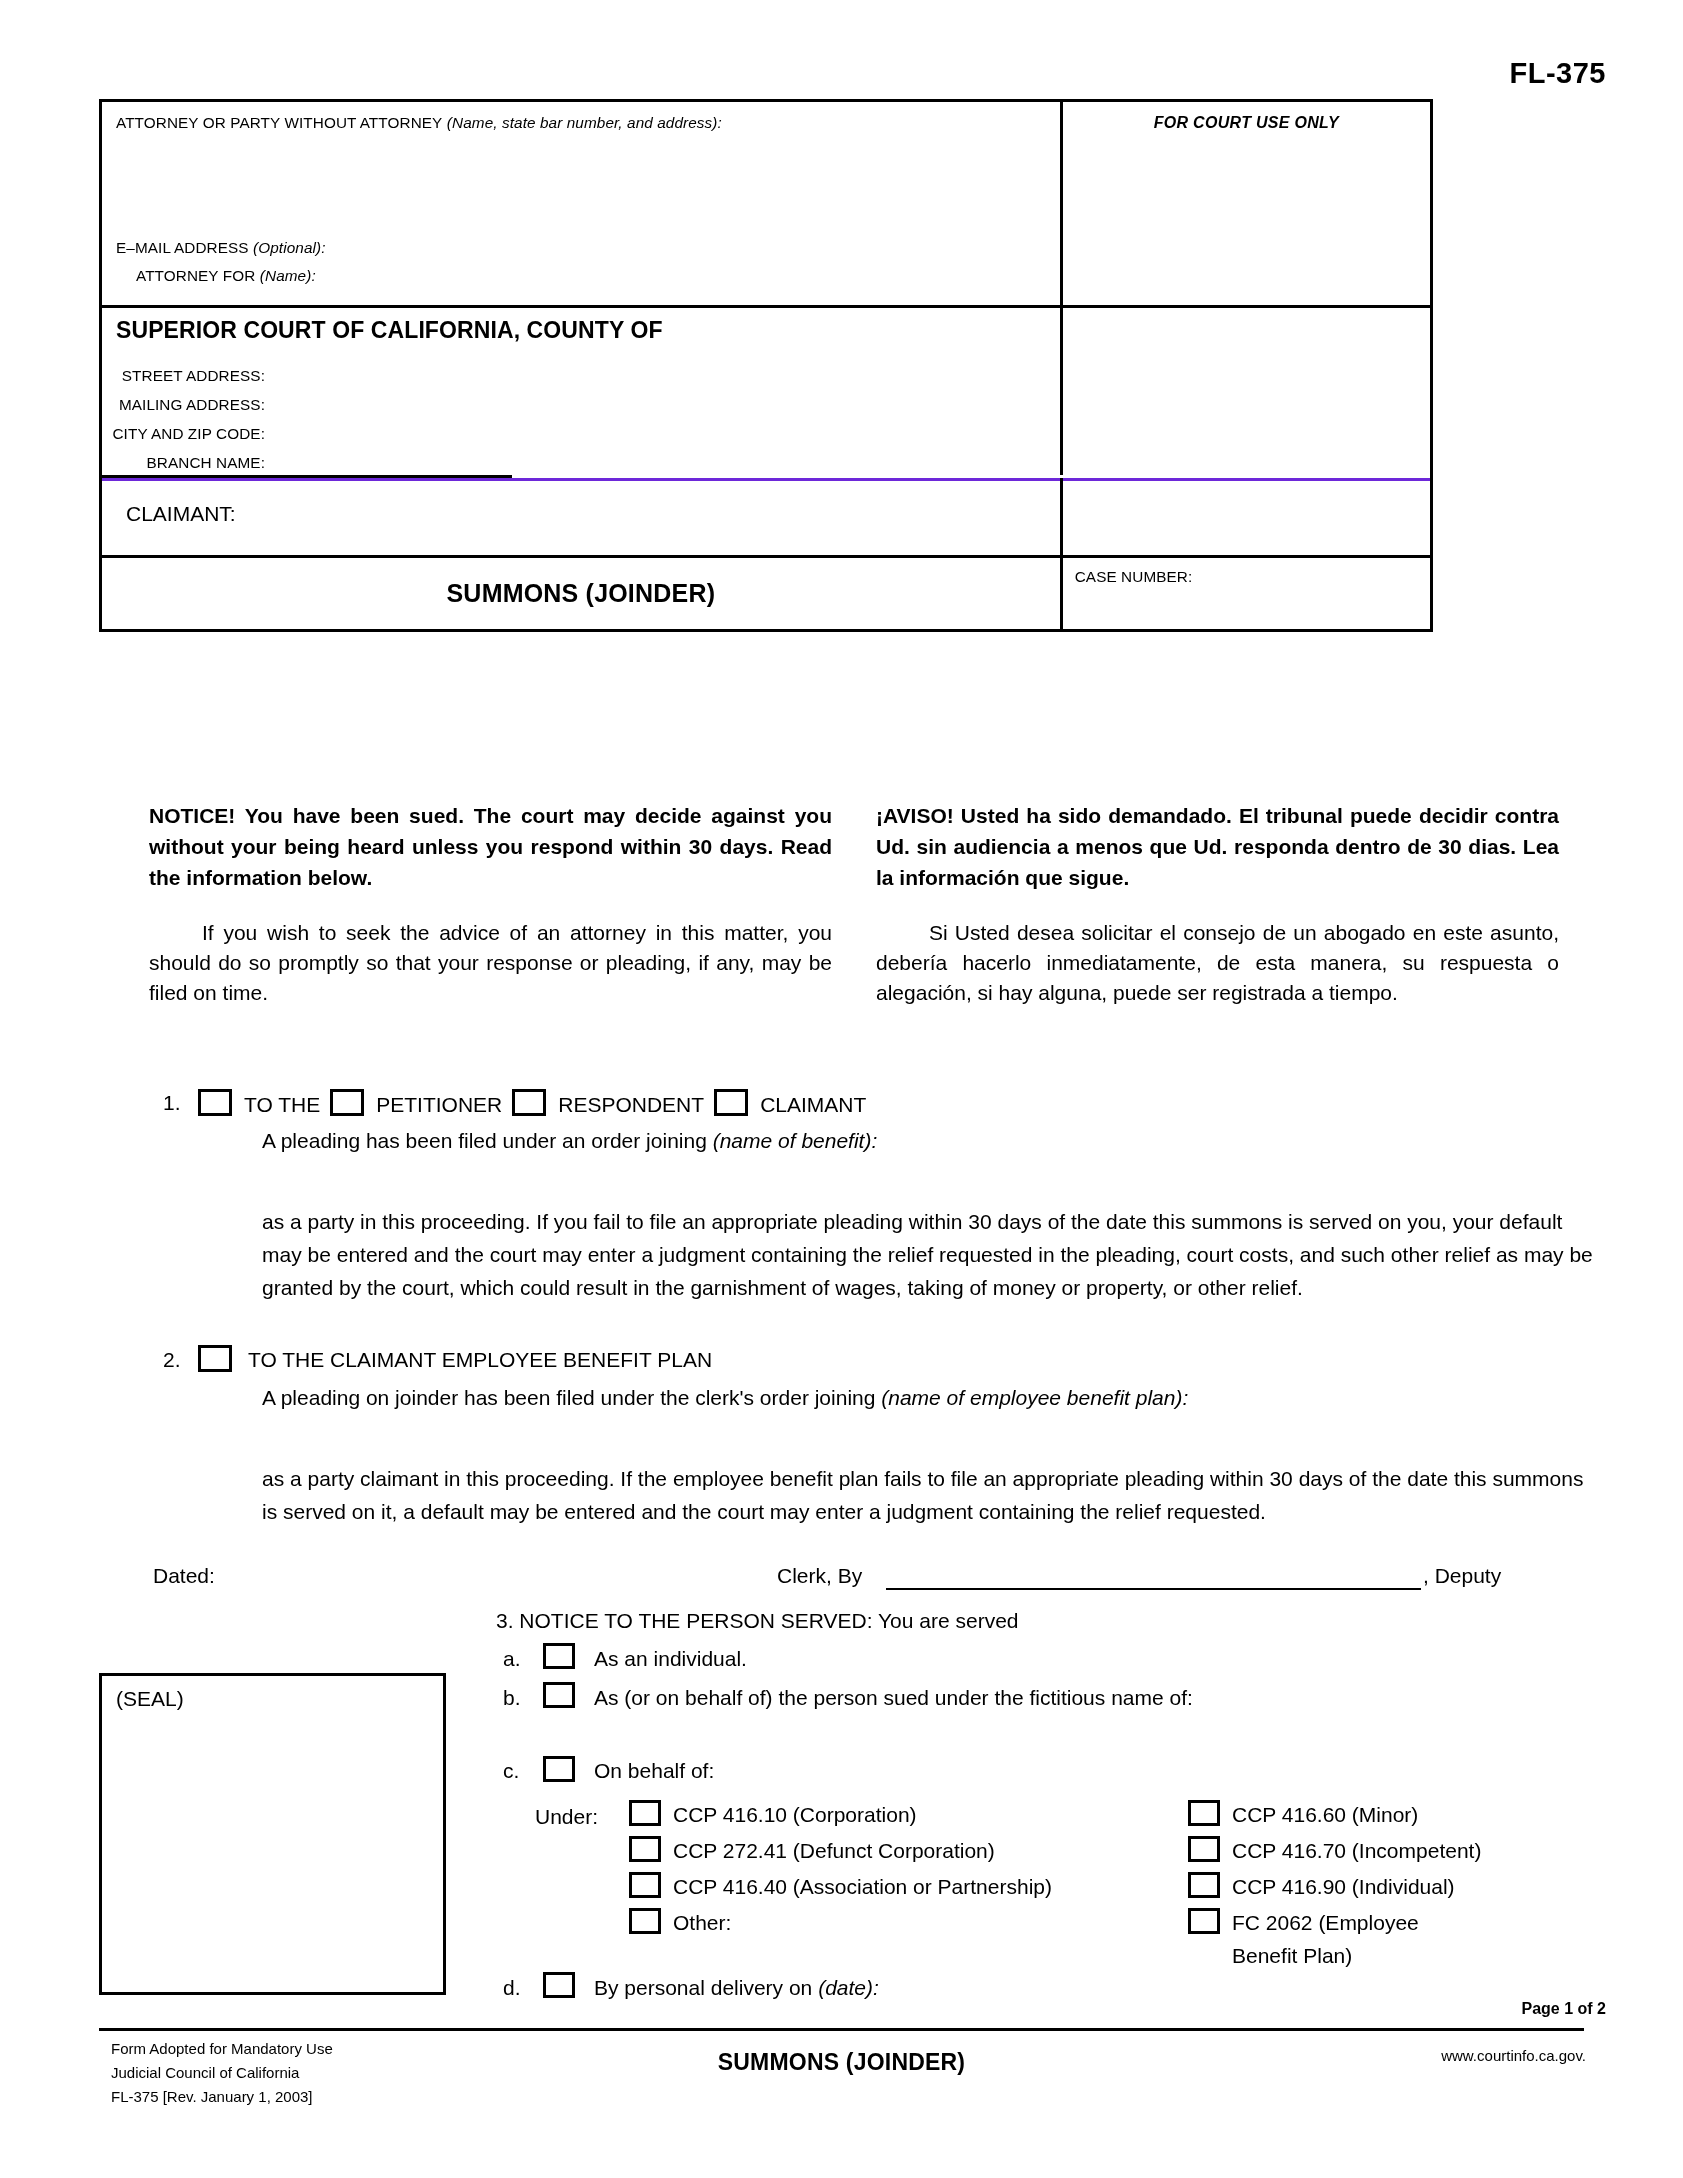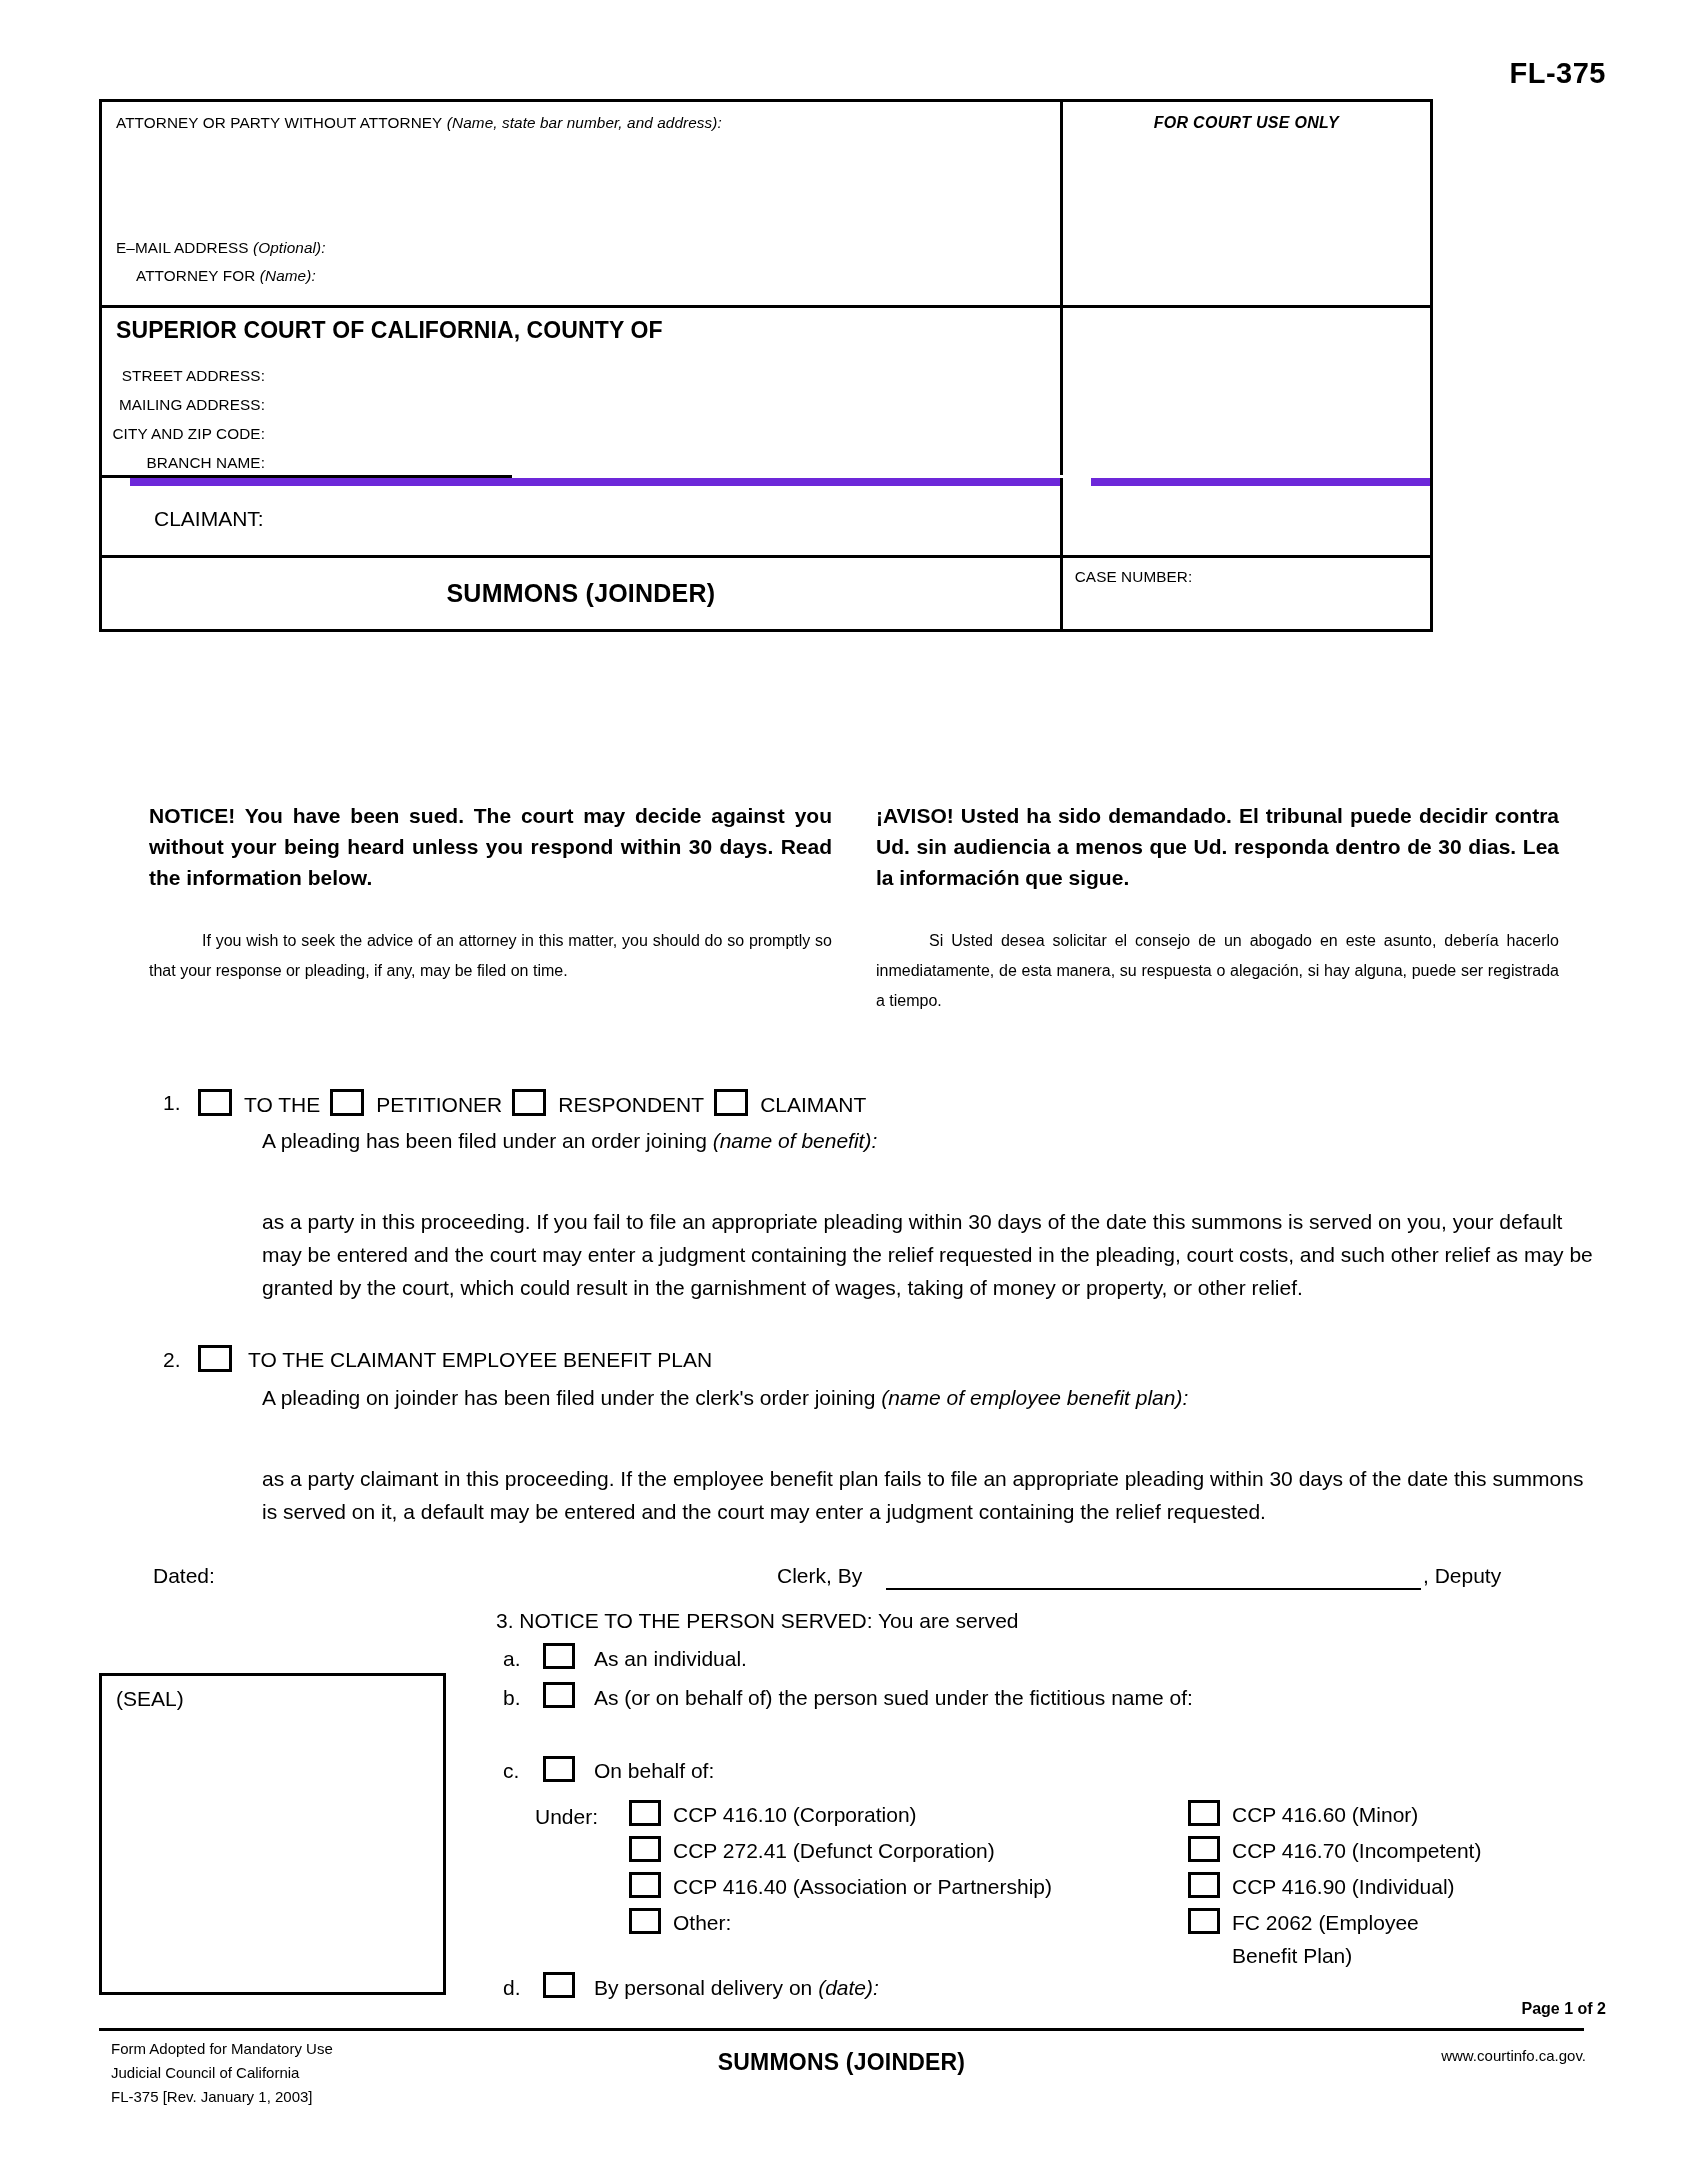--- a/index.html
+++ b/index.html
@@ -44,21 +44,21 @@
     font-size:16px; font-weight:bold; font-style:italic; letter-spacing:0.3px;
   }
 
   .courtblock { border-top:3px solid #000; height:170px; position:relative; padding-left:14px; }
   .courtblock .cbtitle { font-size:23px; font-weight:bold; margin-top:9px; letter-spacing:0.1px; }
   .courtblock .cbline { position:absolute; width:163px; text-align:right; }
 
   .partyblock { border-top:3px solid #000; height:119px; position:relative; padding-left:14px; }
   .partyblock .pl { position:absolute; font-size:21px; }
 
-  .claimblock { border-top:8px solid #6d28d9; height:77px; position:relative; padding-left:14px;margin-left:28px; }
+  .claimblock { border-top:3px solid #6d28d9; height:77px; position:relative; padding-left:14px; }
   .claimblock .pl { position:absolute; font-size:21px; top:21px; left:24px; }
 
   .blankright { position:relative; height:100%; }
 
   .titlerow { border-top:3px solid #000; border-bottom:3px solid #000; }
   .titlebox { height:71px; position:relative; }
   .titlebox .ttl {
     position:absolute; left:0; right:0; top:21px; text-align:center;
     font-size:25px; font-weight:bold; letter-spacing:0.2px;
   }
@@ -66,22 +66,22 @@
 
   
   .notice { position:absolute; left:0; top:792px; width:1683px; }
   .col-en { position:absolute; left:149px; top:8px; width:683px; }
   .col-es { position:absolute; left:876px; top:8px; width:683px; }
   .bold-para {
     font-size:21px; font-weight:bold; line-height:31px;
     text-align:justify; text-align-last:left;
   }
   .norm-para {
-    font-size:16px; line-height:30px; text-align:justify; text-align-last:left;
-    margin-top:33px; text-indent:53px;
+    font-size:21px; line-height:30px; text-align:justify; text-align-last:left;
+    margin-top:25px; text-indent:53px;
   }
 
   
   .item1 { position:absolute; left:0; top:1089px; width:1683px; }
   .num { position:absolute; font-size:21px; }
   .cb {
     display:inline-block; width:34px; height:27px;
     border:3px solid #000; background:#fff; vertical-align:-4px;
   }
   .cb-sm {

